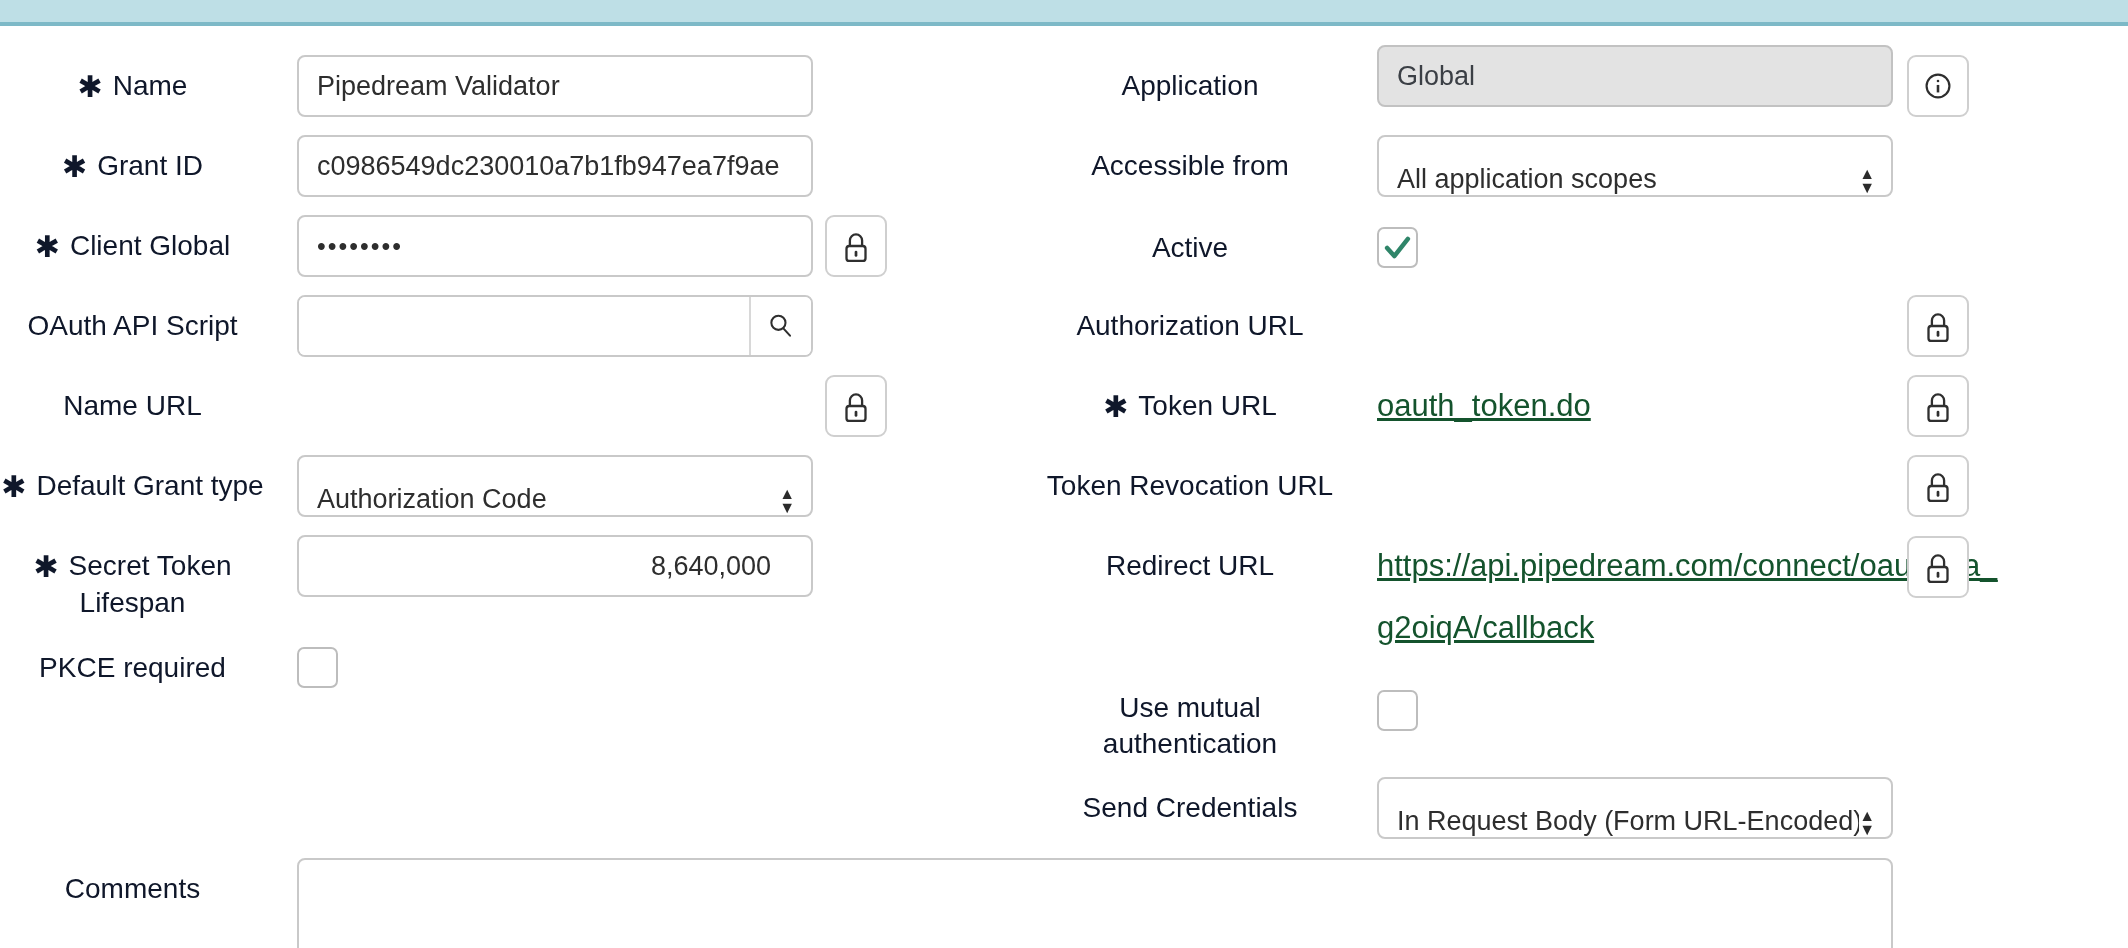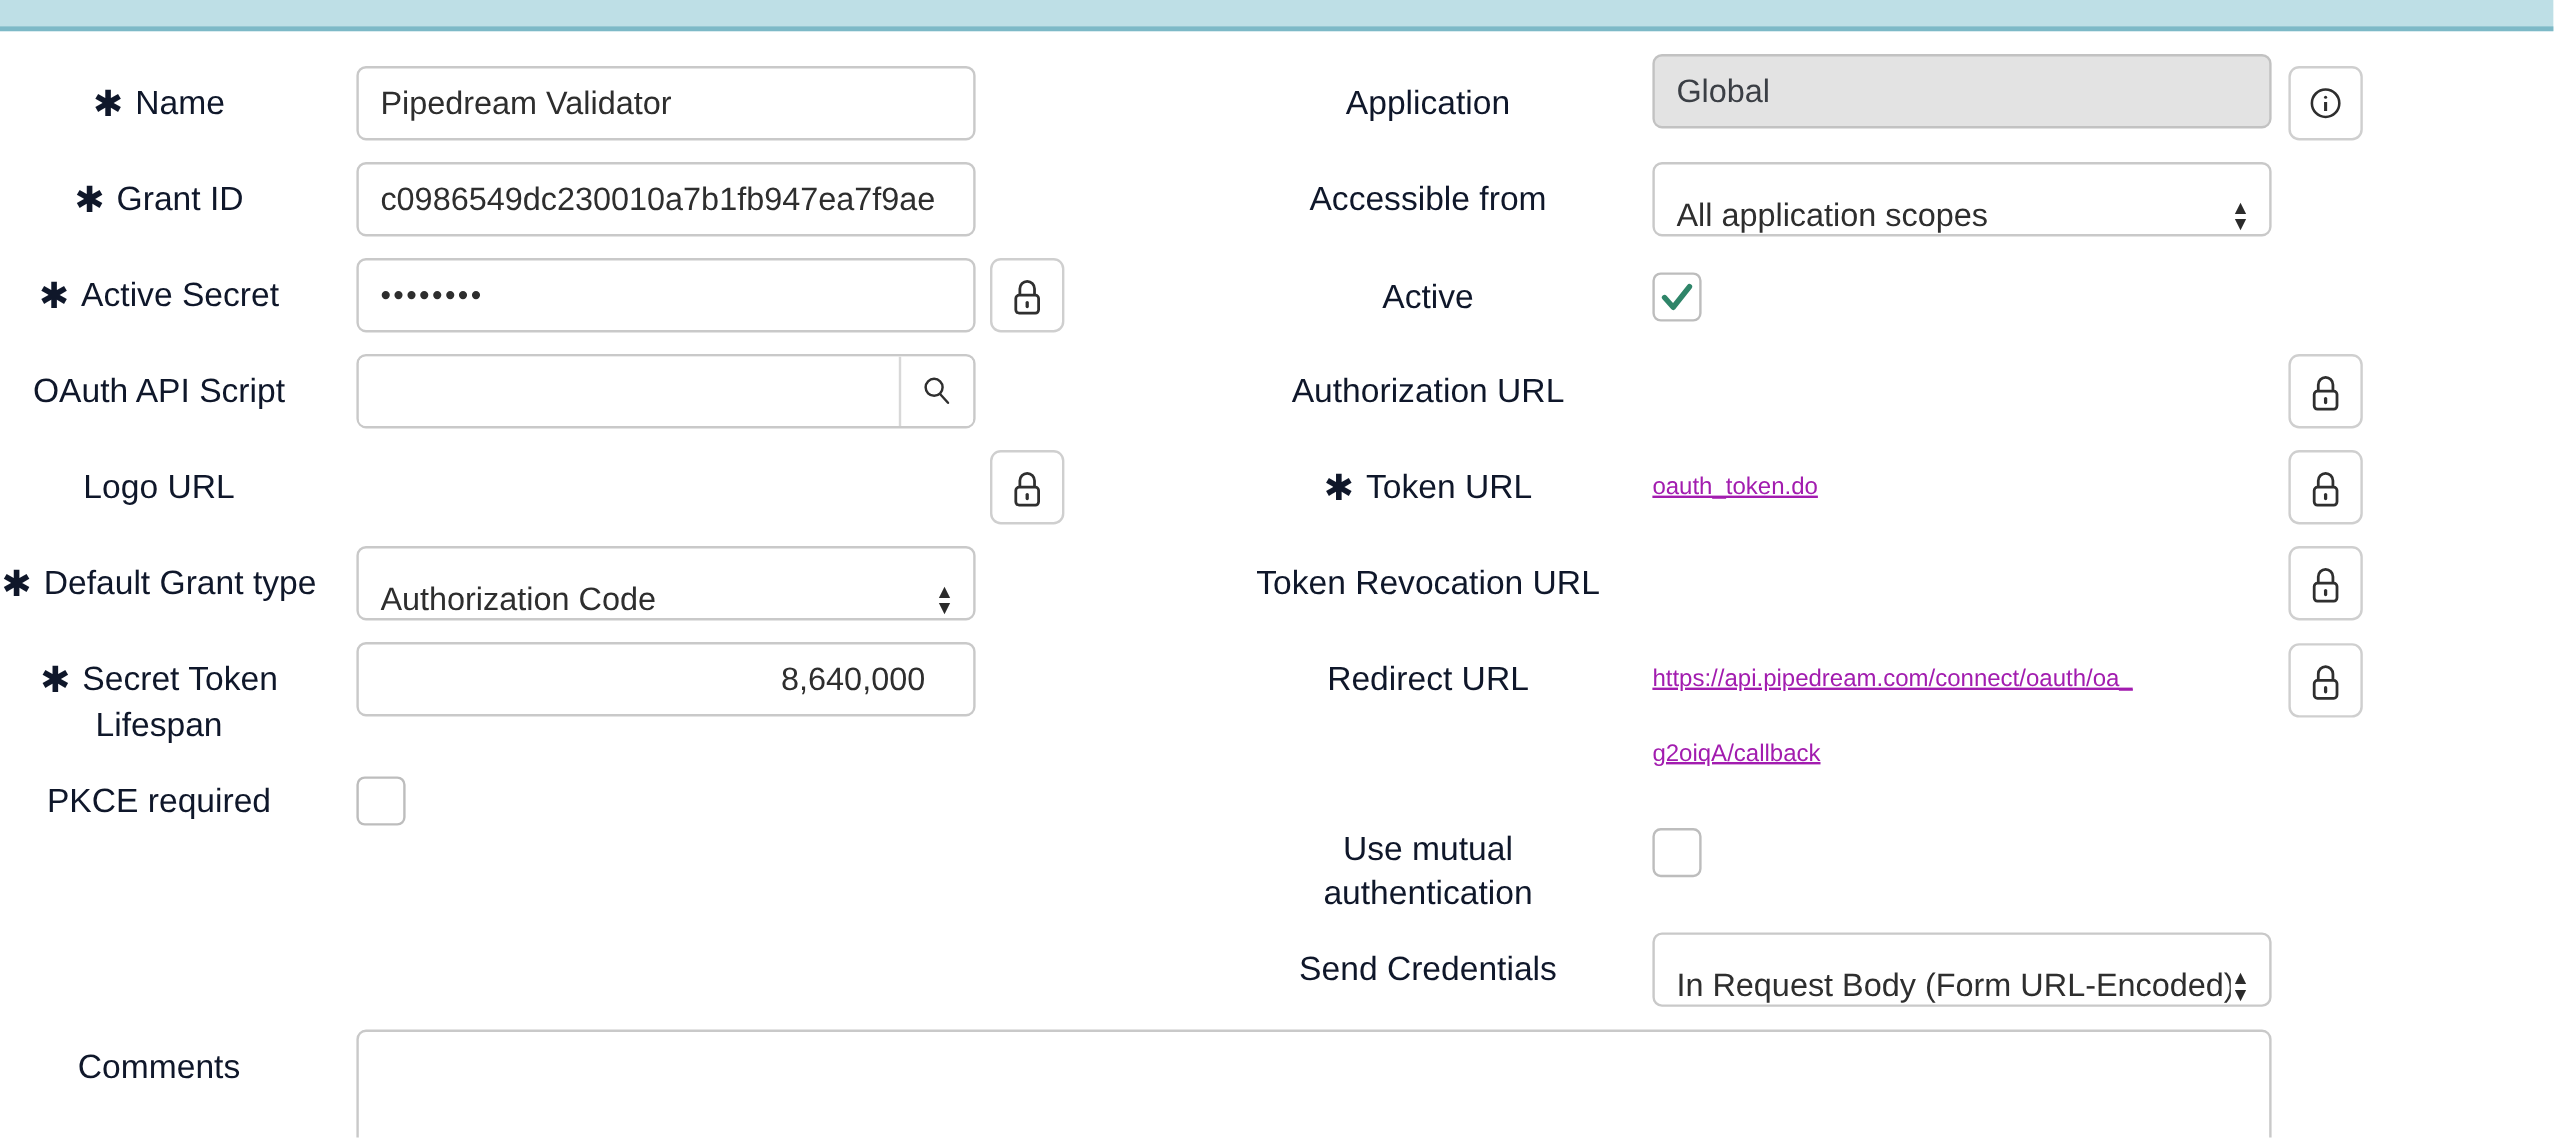--- a/index.html
+++ b/index.html
@@ -33,40 +33,40 @@
     border:2px solid #c9c9c9;border-radius:8px;background:#fff;display:flex;align-items:flex-end;
     padding:0 16px 0 18px;font-size:27px;color:#2e2e2e;cursor:pointer}
   .selectbox .sel-txt{flex:1;white-space:nowrap;overflow:hidden}
   .arrows{display:flex;flex-direction:column;align-items:center;font-size:16px;line-height:14px;color:#2b2b2b}
   .sqbtn{position:absolute;width:62px;height:62px;box-sizing:border-box;
     border:2px solid #cfcfcf;border-radius:9px;background:#fff;
     display:flex;align-items:center;justify-content:center;padding:0;cursor:pointer}
   .cb{position:absolute;width:41px;height:41px;box-sizing:border-box;
     border:2px solid #bdbdbd;border-radius:7px;background:#fff;
     display:flex;align-items:center;justify-content:center;cursor:pointer}
-  .link{font-size:20px;color:#a21caf;text-decoration:underline;cursor:pointer}
+  .link{font-size:31px;color:#14532d;text-decoration:underline;cursor:pointer}
   .linkblock{position:absolute;width:520px}
   .linkblock a{display:block;line-height:62px}
   .comments{position:absolute;left:297px;top:858px;width:1596px;height:160px;box-sizing:border-box;
     border:2px solid #c9c9c9;border-radius:8px;resize:none;outline:none;
     font-family:"Liberation Sans", sans-serif;font-size:27px;padding:14px 18px}
   svg{display:block}
 </style>
 </head>
 <body>
 
 <div class="strip"></div>
 
 <div class="lbl left lh62" style="top:55px"><span class="req">✱</span><span>Name</span></div>
 <input class="fld" style="left: 297px; top: 55px;" type="text" value="Pipedream Validator">
 
 <div class="lbl left lh62" style="top:135px"><span class="req">✱</span><span>Grant ID</span></div>
 <input class="fld" style="left: 297px; top: 135px;" type="text" value="c0986549dc230010a7b1fb947ea7f9ae">
 
-<div class="lbl left lh62" style="top:215px"><span class="req">✱</span><span>Active Secret</span></div>
+<div class="lbl left lh62" style="top:215px"><span class="req">✱</span><span>Client Global</span></div>
 <input class="fld pwd" style="left: 297px; top: 215px;" type="text" value="••••••••">
 <button class="sqbtn" style="left:825px;top:215px">
   <span>
     <svg width="38" height="38" viewBox="0 0 56 56" fill="none" stroke="#2f2f2f" stroke-width="3.4">
       <path d="M19 28 v-8 a9 9 0 0 1 18 0 v8"></path>
       <rect x="14" y="28" width="28" height="22" rx="4"></rect>
       <rect x="26" y="35" width="4" height="9" rx="2" fill="#2f2f2f" stroke="none"></rect>
     </svg>
   </span>
 </button>
@@ -77,21 +77,21 @@
   <button class="lookup">
     <span>
       <svg width="36" height="36" viewBox="0 0 56 56" fill="none" stroke="#2f2f2f" stroke-width="3.2" stroke-linecap="round">
         <circle cx="24" cy="23" r="11"></circle>
         <line x1="32" y1="32" x2="42" y2="43"></line>
       </svg>
     </span>
   </button>
 </div>
 
-<div class="lbl left lh62" style="top:375px"><span>Logo URL</span></div>
+<div class="lbl left lh62" style="top:375px"><span>Name URL</span></div>
 <button class="sqbtn" style="left:825px;top:375px">
   <span>
     <svg width="38" height="38" viewBox="0 0 56 56" fill="none" stroke="#2f2f2f" stroke-width="3.4">
       <path d="M19 28 v-8 a9 9 0 0 1 18 0 v8"></path>
       <rect x="14" y="28" width="28" height="22" rx="4"></rect>
       <rect x="26" y="35" width="4" height="9" rx="2" fill="#2f2f2f" stroke="none"></rect>
     </svg>
   </span>
 </button>
 

